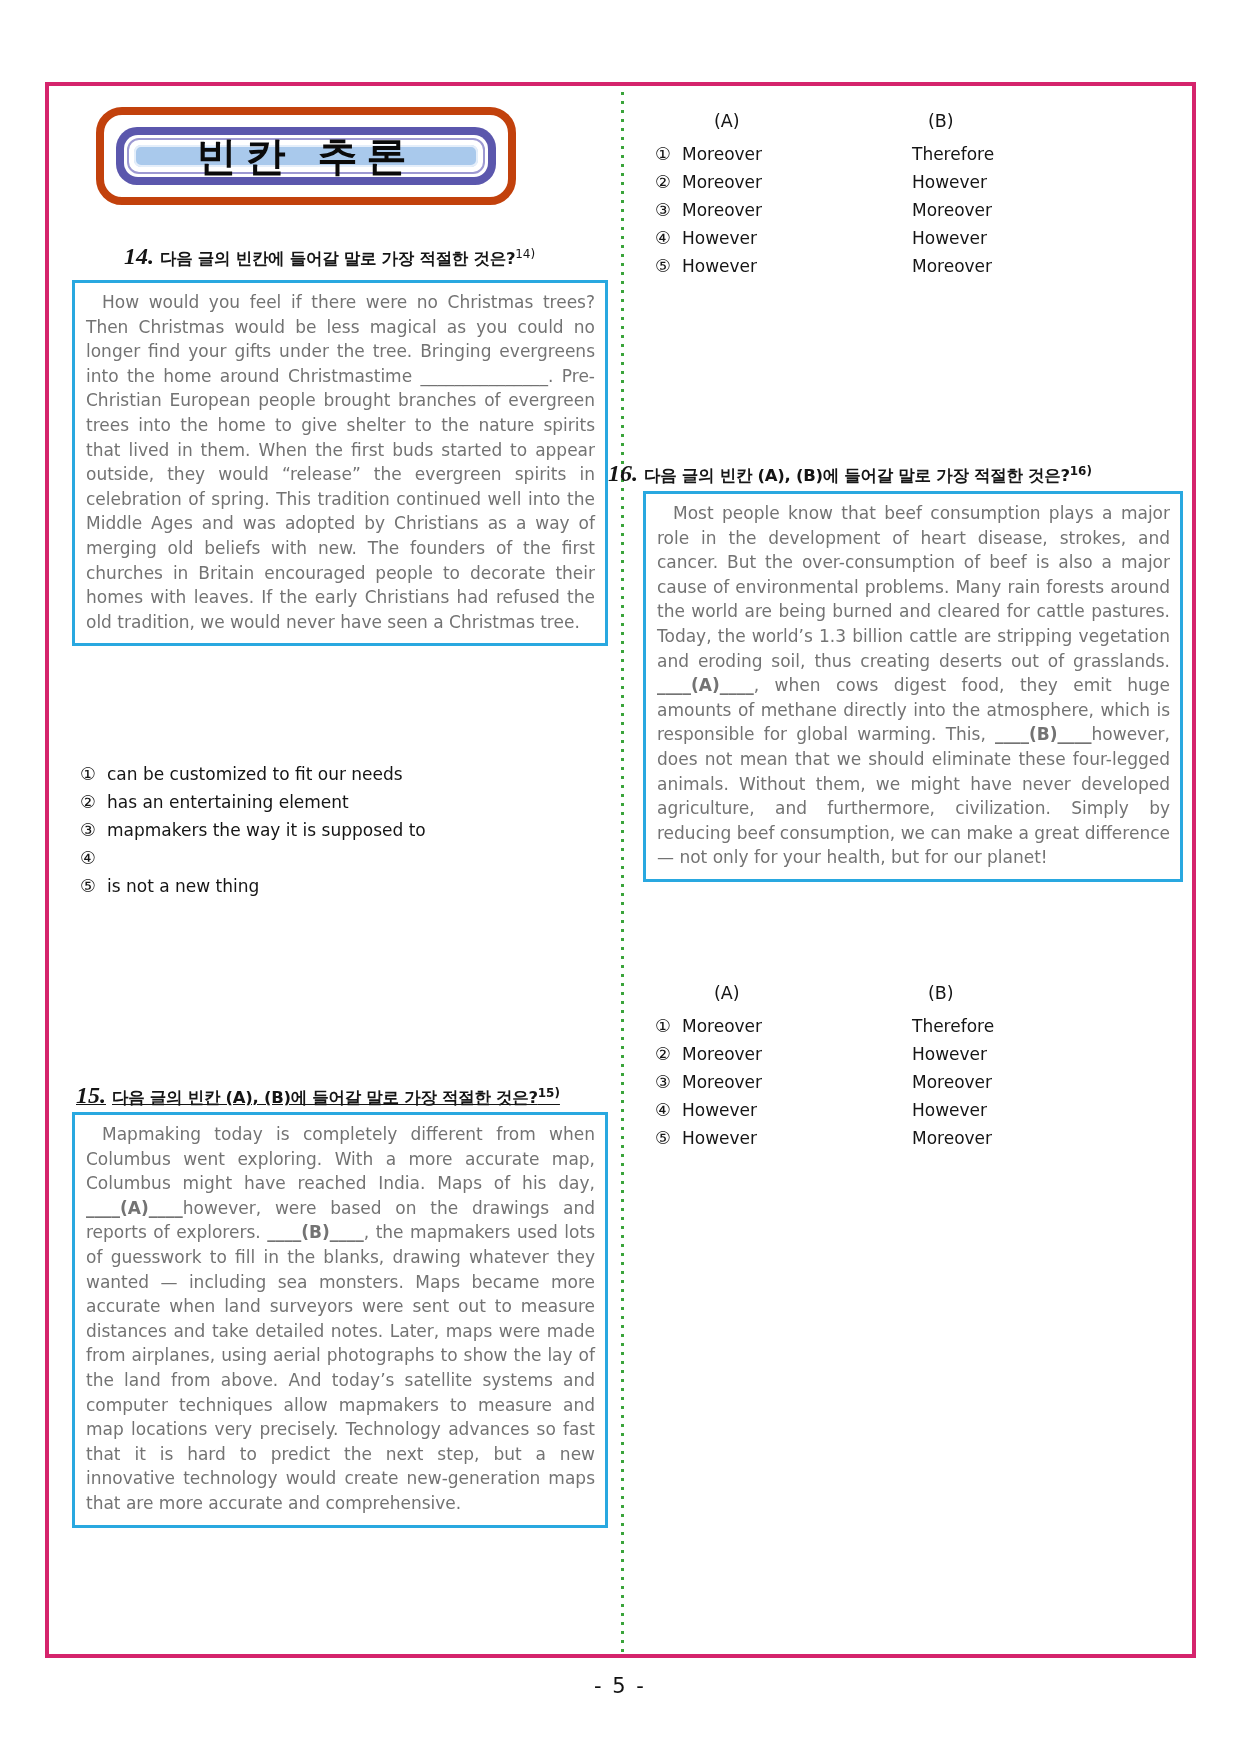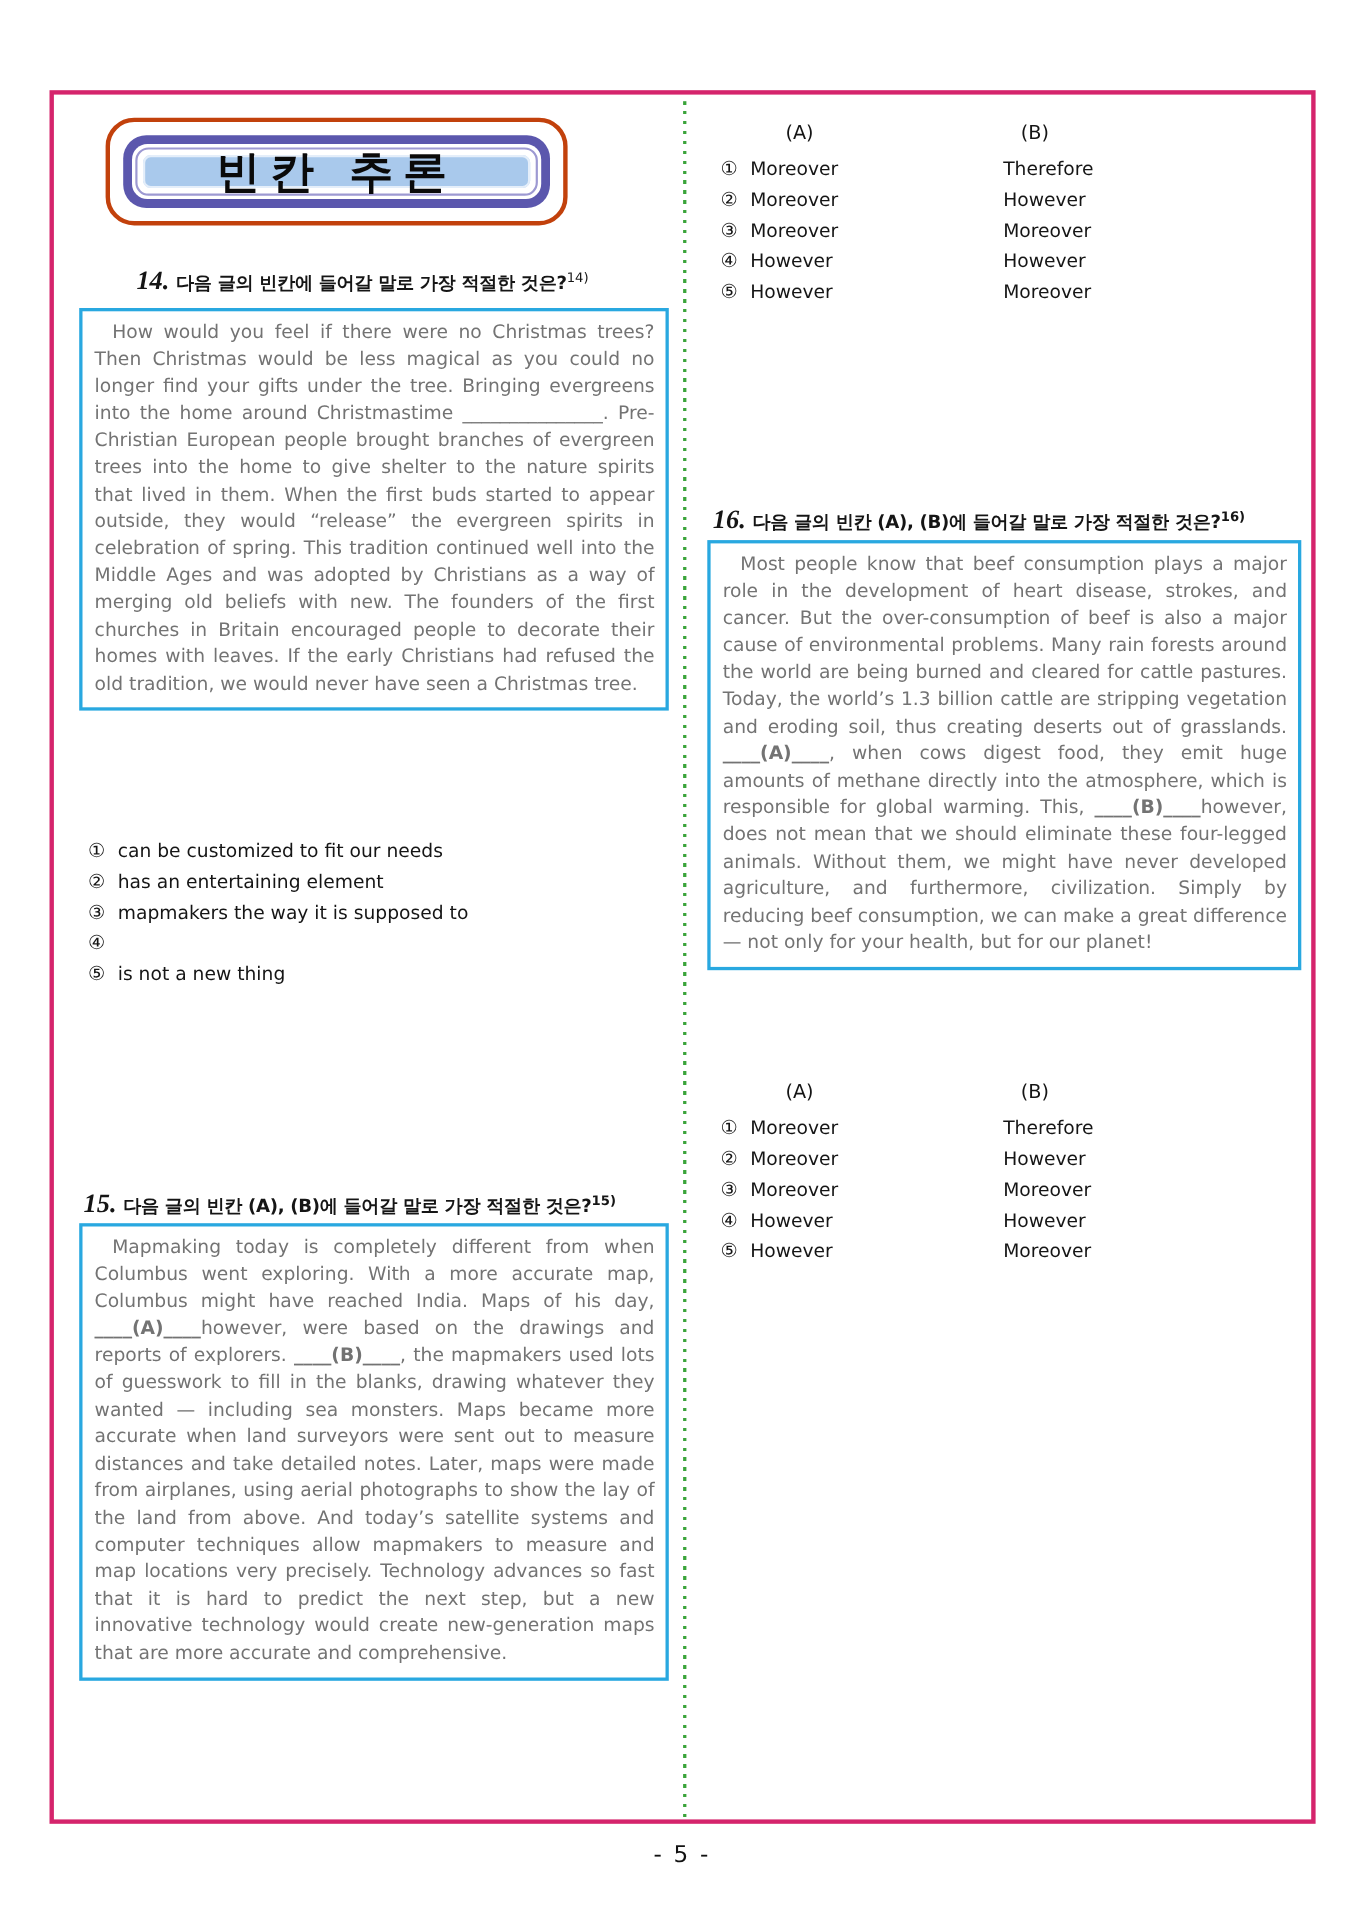--- a/index.html
+++ b/index.html
@@ -11,21 +11,21 @@
   body{font-family:"DejaVu Sans","Liberation Sans",sans-serif;color:#151515;}
   .page{position:relative;width:1240px;height:1753px;background:#fff;overflow:hidden;}
 
   .frame{position:absolute;left:45px;top:82px;width:1151px;height:1576px;
     border:4px solid var(--frame);}
   .divider{position:absolute;left:621px;top:92px;width:3px;height:1560px;
     background:repeating-linear-gradient(to bottom,var(--divider) 0 3px,transparent 3px 9px);}
 
   
   .hdr-a{position:absolute;left:96px;top:107px;width:420px;height:98px;
-    border:4px solid #c2410c;border-radius:26px;padding:12px;background:#fff;}
+    border:8px solid #c2410c;border-radius:26px;padding:12px;background:#fff;}
   .hdr-b{background:var(--hdr-border);border-radius:21px;padding:8px;height:100%;}
   .hdr-c{background:#fff;border-radius:14px;padding:3px;height:100%;}
   .hdr-d{border:2px solid #9D99D2;border-radius:12px;padding:3px;background:#fff;height:100%;}
   .hdr-e{background:var(--hdr-fill);border-radius:9px;border:2px solid #fff;
     box-shadow:inset 0 0 0 2px #e4eefa;height:100%;
     display:flex;align-items:center;justify-content:center;
     font-size:40px;font-weight:bold;letter-spacing:9px;color:#0a0a0a;}
 
   .q-prompt{position:absolute;white-space:nowrap;}
   .q-num{font-family:"Liberation Serif","DejaVu Serif",serif;
@@ -93,21 +93,21 @@
     </div>
     <div class="opt-row">
       <span class="circ">④</span>
     </div>
     <div class="opt-row">
       <span class="circ">⑤</span>
       <span>is not a new thing</span>
     </div>
   </div>
 
-  <div class="q-prompt" style="left:76px;top:1082px;">
+  <div class="q-prompt" style="left:76px;top:1082px;text-decoration:underline;">
     <span class="q-num">15.</span><span class="q-text">다음 글의 빈칸 (A), (B)에 들어갈 말로 가장 적절한 것은?</span><sup class="fn b">15)</sup>
   </div>
 
   <div class="passage" style="left:72px;top:1112px;width:536px;"><span>Mapmaking today is completely different from when Columbus went exploring. With a more accurate map, Columbus might have reached India. Maps of his day, </span><span class="seg-b">____(A)____</span><span>however, were based on the drawings and reports of explorers. </span><span class="seg-b">____(B)____</span><span>, the mapmakers used lots of guesswork to fill in the blanks, drawing whatever they wanted — including sea monsters. Maps became more accurate when land surveyors were sent out to measure distances and take detailed notes. Later, maps were made from airplanes, using aerial photographs to show the lay of the land from above. And today’s satellite systems and computer techniques allow mapmakers to measure and map locations very precisely. Technology advances so fast that it is hard to predict the next step, but a new innovative technology would create new-generation maps that are more accurate and comprehensive.</span></div>
 
   <div class="ab-block" style="left:643px;top:108px;width:540px;">
     <div class="ab-head">
       <span class="ha">(A)</span>
       <span class="hb">(B)</span>
     </div>
@@ -131,21 +131,21 @@
       <span>However</span>
       <span>However</span>
     </div>
     <div class="ab-row">
       <span class="circ">⑤</span>
       <span>However</span>
       <span>Moreover</span>
     </div>
   </div>
 
-  <div class="q-prompt" style="left:648px;top:460px;">
+  <div class="q-prompt" style="left:608px;top:460px;">
     <span class="q-num">16.</span><span class="q-text">다음 글의 빈칸 (A), (B)에 들어갈 말로 가장 적절한 것은?</span><sup class="fn b">16)</sup>
   </div>
 
   <div class="passage" style="left:643px;top:491px;width:540px;"><span>Most people know that beef consumption plays a major role in the development of heart disease, strokes, and cancer. But the over-consumption of beef is also a major cause of environmental problems. Many rain forests around the world are being burned and cleared for cattle pastures. Today, the world’s 1.3 billion cattle are stripping vegetation and eroding soil, thus creating deserts out of grasslands. </span><span class="seg-b">____(A)____</span><span>, when cows digest food, they emit huge amounts of methane directly into the atmosphere, which is responsible for global warming. This, </span><span class="seg-b">____(B)____</span><span>however, does not mean that we should eliminate these four-legged animals. Without them, we might have never developed agriculture, and furthermore, civilization. Simply by reducing beef consumption, we can make a great difference — not only for your health, but for our planet!</span></div>
 
   <div class="ab-block" style="left:643px;top:980px;width:540px;">
     <div class="ab-head">
       <span class="ha">(A)</span>
       <span class="hb">(B)</span>
     </div>

